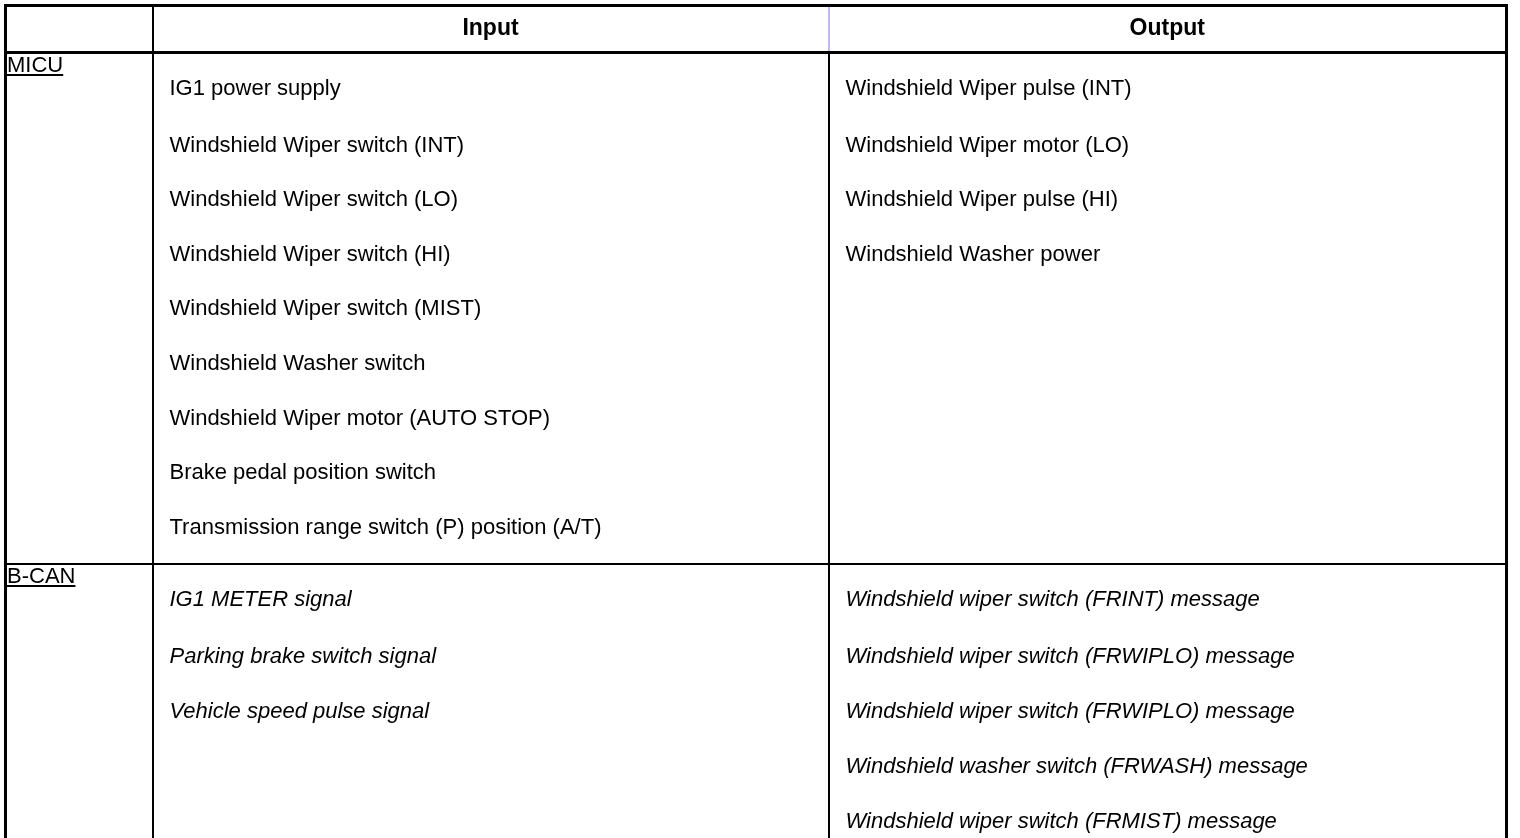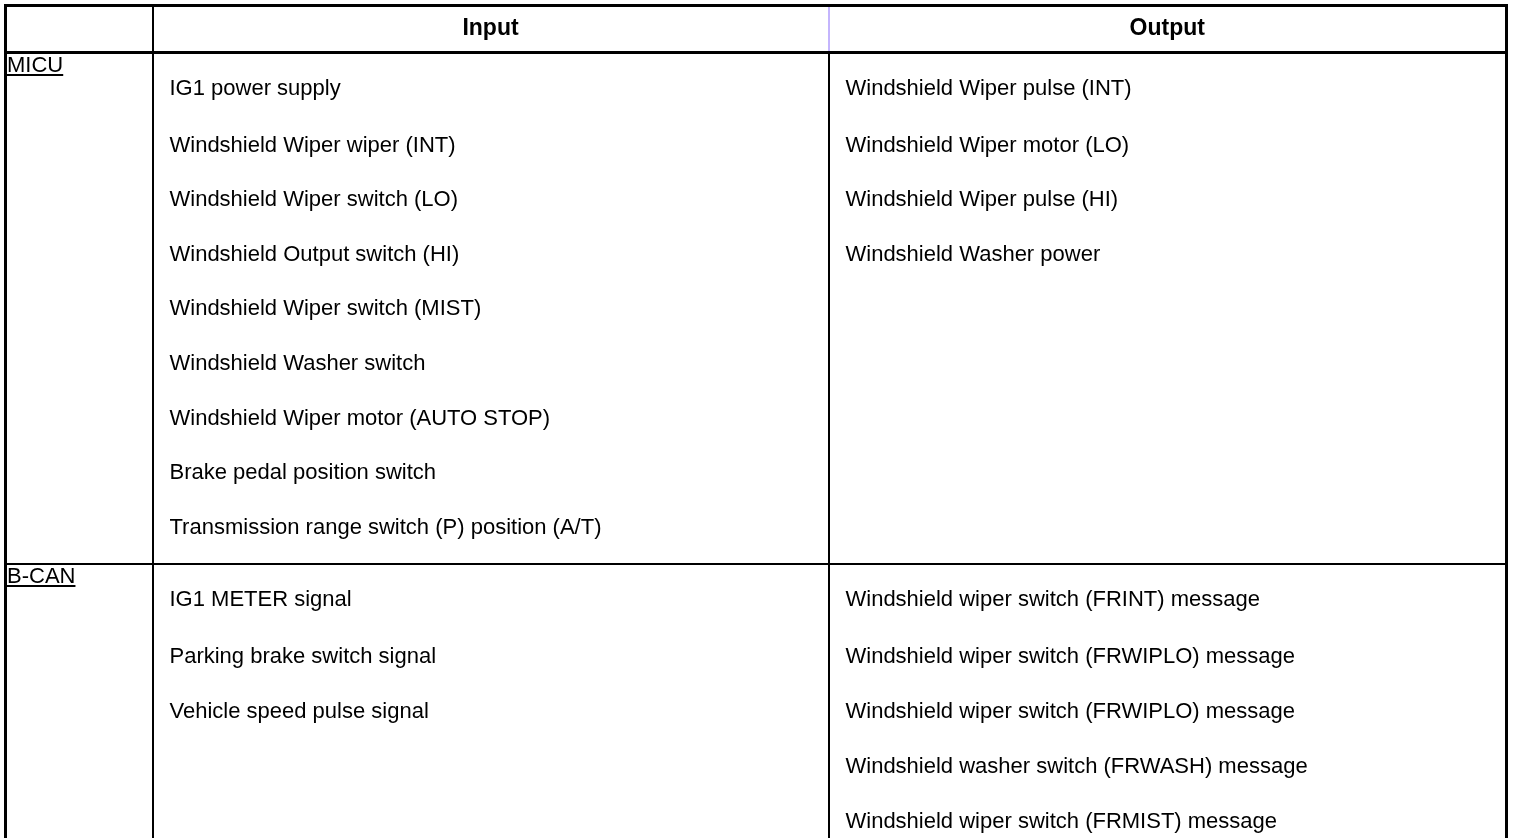--- a/index.html
+++ b/index.html
@@ -107,20 +107,21 @@
   
   ul.entry-list > li:first-child {
     height: 54.6px;
     line-height: 50px;
   }
 
   
   tr.body-row.bcan td.list-cell ul.entry-list > li {
     height: 54.8px;
     line-height: 54.8px;
+    font-style: italic;
   }
   tr.body-row.bcan td.list-cell ul.entry-list > li:first-child {
     line-height: 50px;
   }
 </style>
 </head>
 <body>
 
 <div class="sheet">
 
@@ -139,23 +140,23 @@
       </tr>
     </thead>
 
     <tbody>
 
       <tr class="body-row micu">
         <td class="system-cell">MICU</td>
         <td class="list-cell sep">
           <ul class="entry-list">
             <li>IG1 power supply</li>
-            <li>Windshield Wiper wiper (INT)</li>
+            <li>Windshield Wiper switch (INT)</li>
             <li>Windshield Wiper switch (LO)</li>
-            <li>Windshield Output switch (HI)</li>
+            <li>Windshield Wiper switch (HI)</li>
             <li>Windshield Wiper switch (MIST)</li>
             <li>Windshield Washer switch</li>
             <li>Windshield Wiper motor (AUTO STOP)</li>
             <li>Brake pedal position switch</li>
             <li>Transmission range switch (P) position (A/T)</li>
           </ul>
         </td>
         <td class="list-cell">
           <ul class="entry-list">
             <li>Windshield Wiper pulse (INT)</li>

